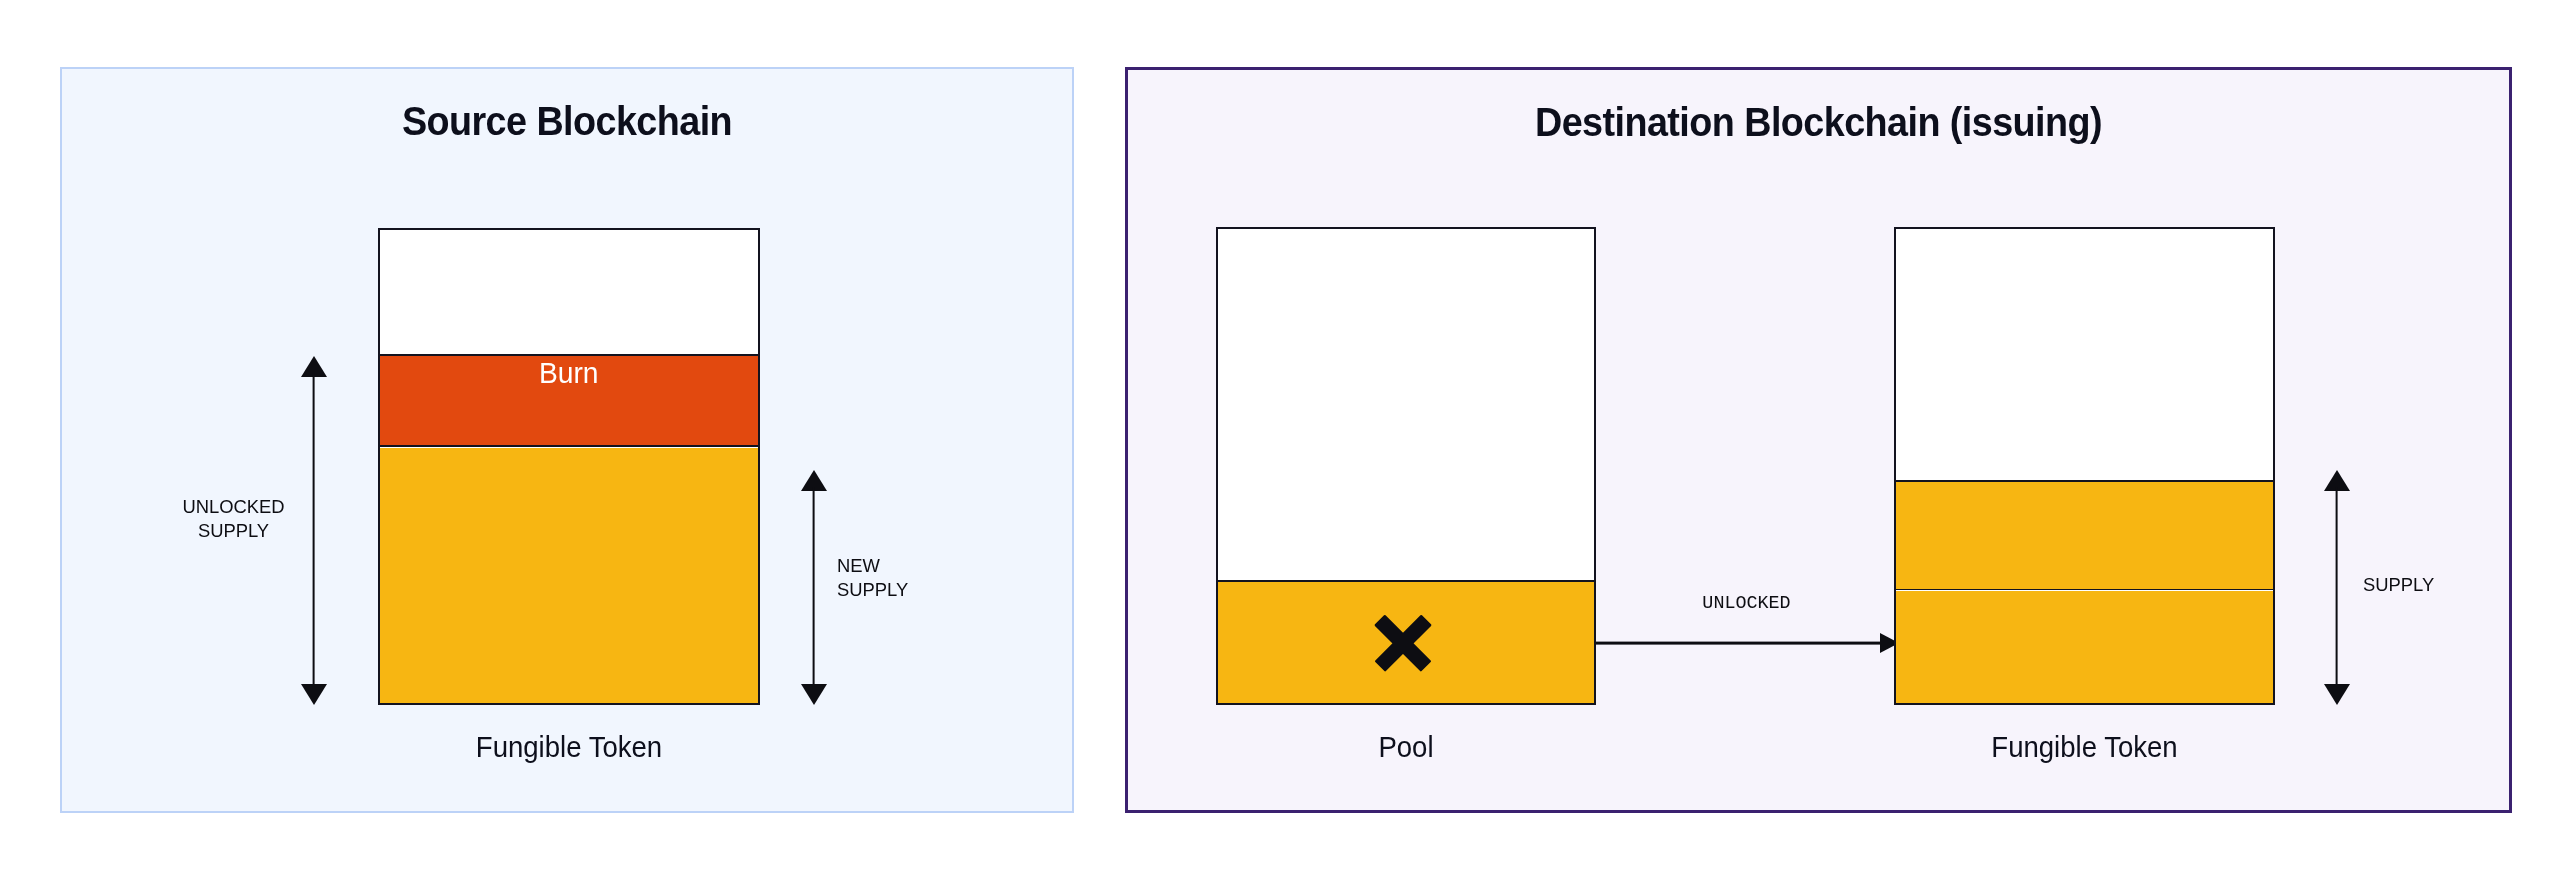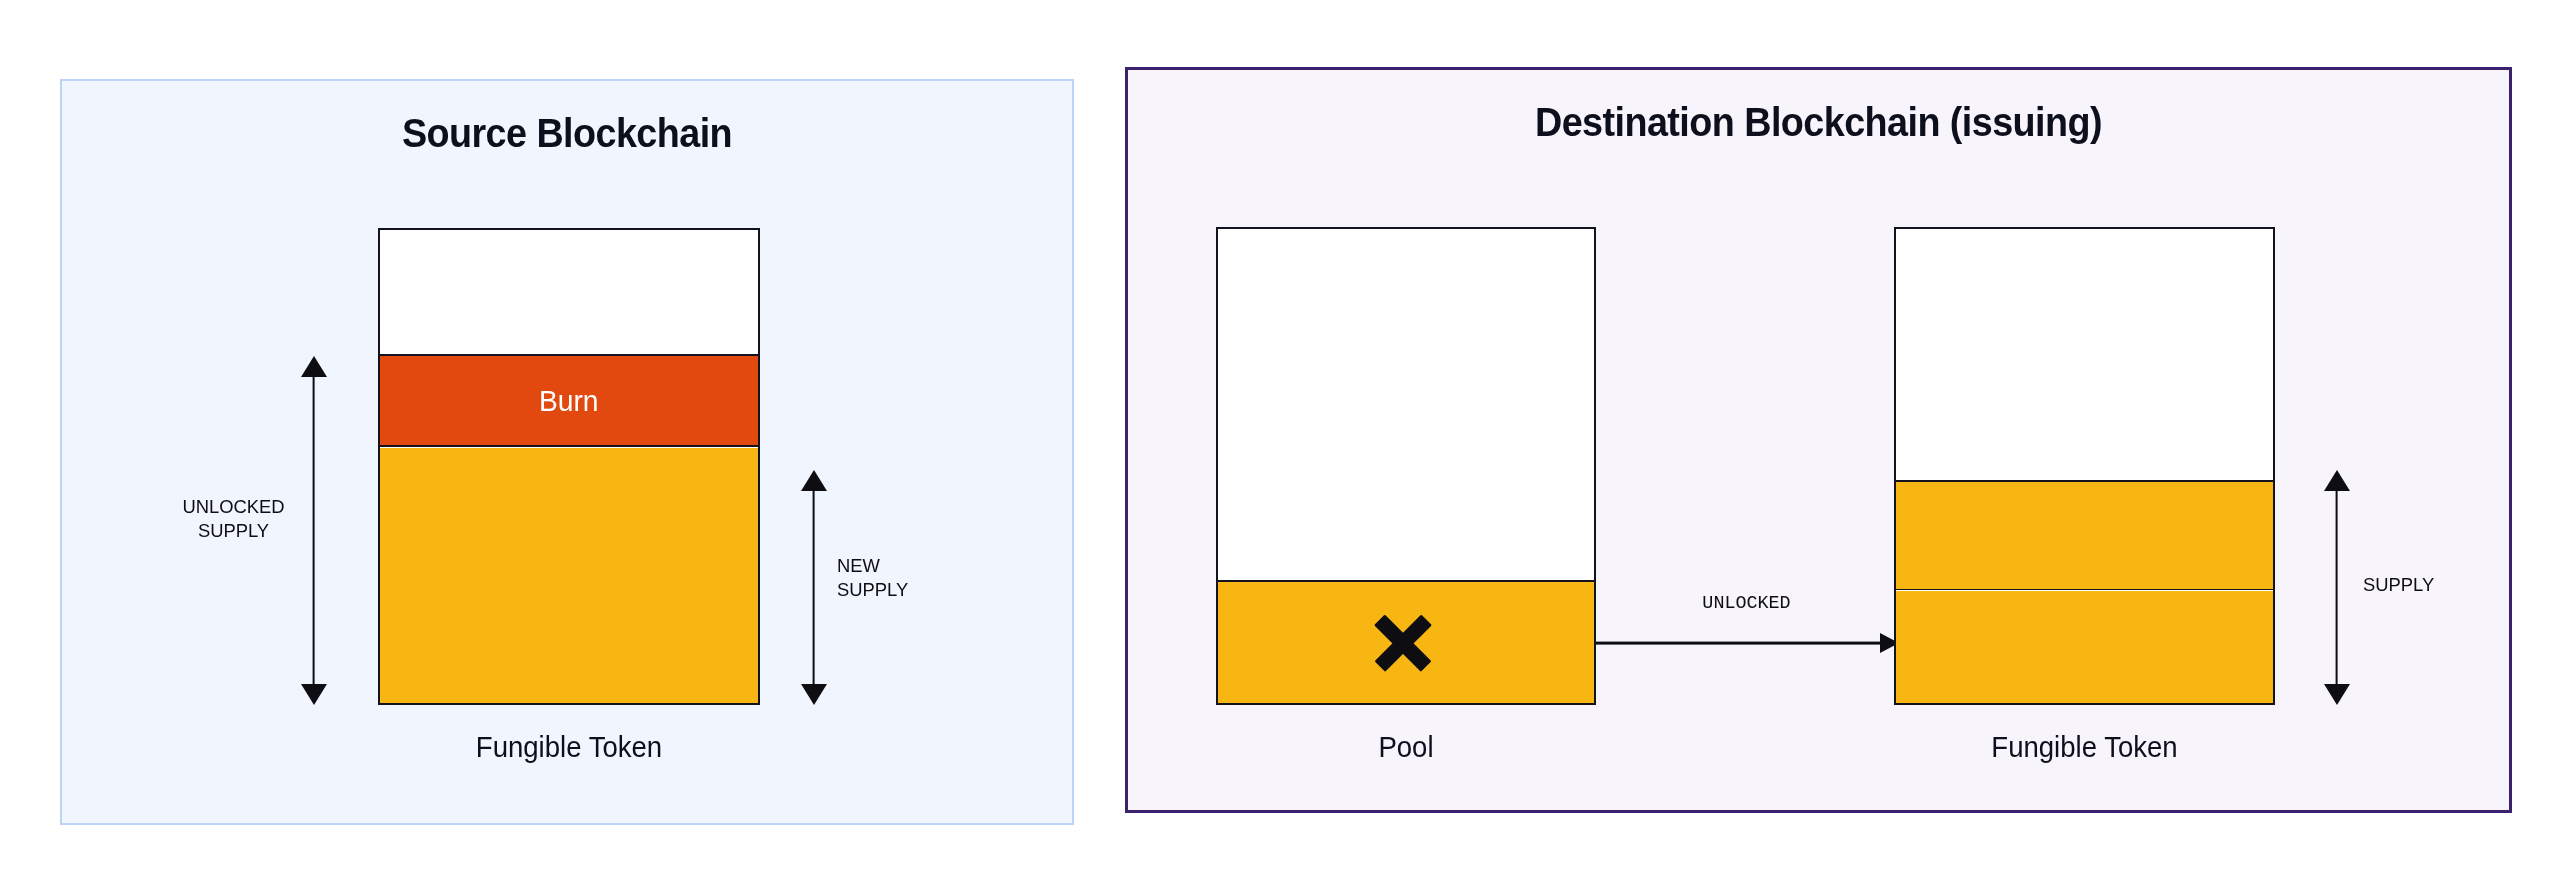--- a/index.html
+++ b/index.html
@@ -9,21 +9,21 @@
     font-family:"Liberation Sans", sans-serif;
     overflow:hidden;
     position:relative;
   }
   .stage{position:absolute;left:0;top:0;width:2576px;height:881px;}
 
   
   .panel{position:absolute;box-sizing:border-box;}
   #panel-source{
     left:60px;top:67px;width:1014px;height:746px;
-    background:#f1f6fe;border:2.8px solid #bcd2f7;margin-top:12px;
+    background:#f1f6fe;border:2.8px solid #bcd2f7;
   }
   #panel-destination{
     left:1125px;top:67px;width:1387px;height:746px;
     background:#f7f4fc;border:3.9px solid #3b2170;
   }
 
   .panel-title{
     position:absolute;left:0;right:0;top:29px;
     text-align:center;
     font-family:"Liberation Sans", sans-serif;
@@ -40,21 +40,21 @@
     position:absolute;box-sizing:border-box;
     background:#ffffff;
     border:2.2px solid #13131f;
   }
   .seg{position:absolute;left:0;right:0;box-sizing:border-box;}
 
   #bar-source-token{left:378px;top:228px;width:382px;height:477px;}
   #src-burn{
     top:124px;height:93px;background:#e2490f;
     border-top:2.2px solid #13131f;border-bottom:2.2px solid #13131f;
-    display:flex;align-items:center;justify-content:center;
+    display:flex;align-items:flex-start;justify-content:center;
   }
   #src-burn-label{
     color:#ffffff;font-size:30px;font-weight:400;
     font-family:"Liberation Sans", sans-serif;
     transform:scaleX(0.94);
   }
   #src-new{top:218px;bottom:0;background:#f7b612;}
 
   #bar-pool{left:1216px;top:227px;width:380px;height:478px;}
   #pool-locked{

